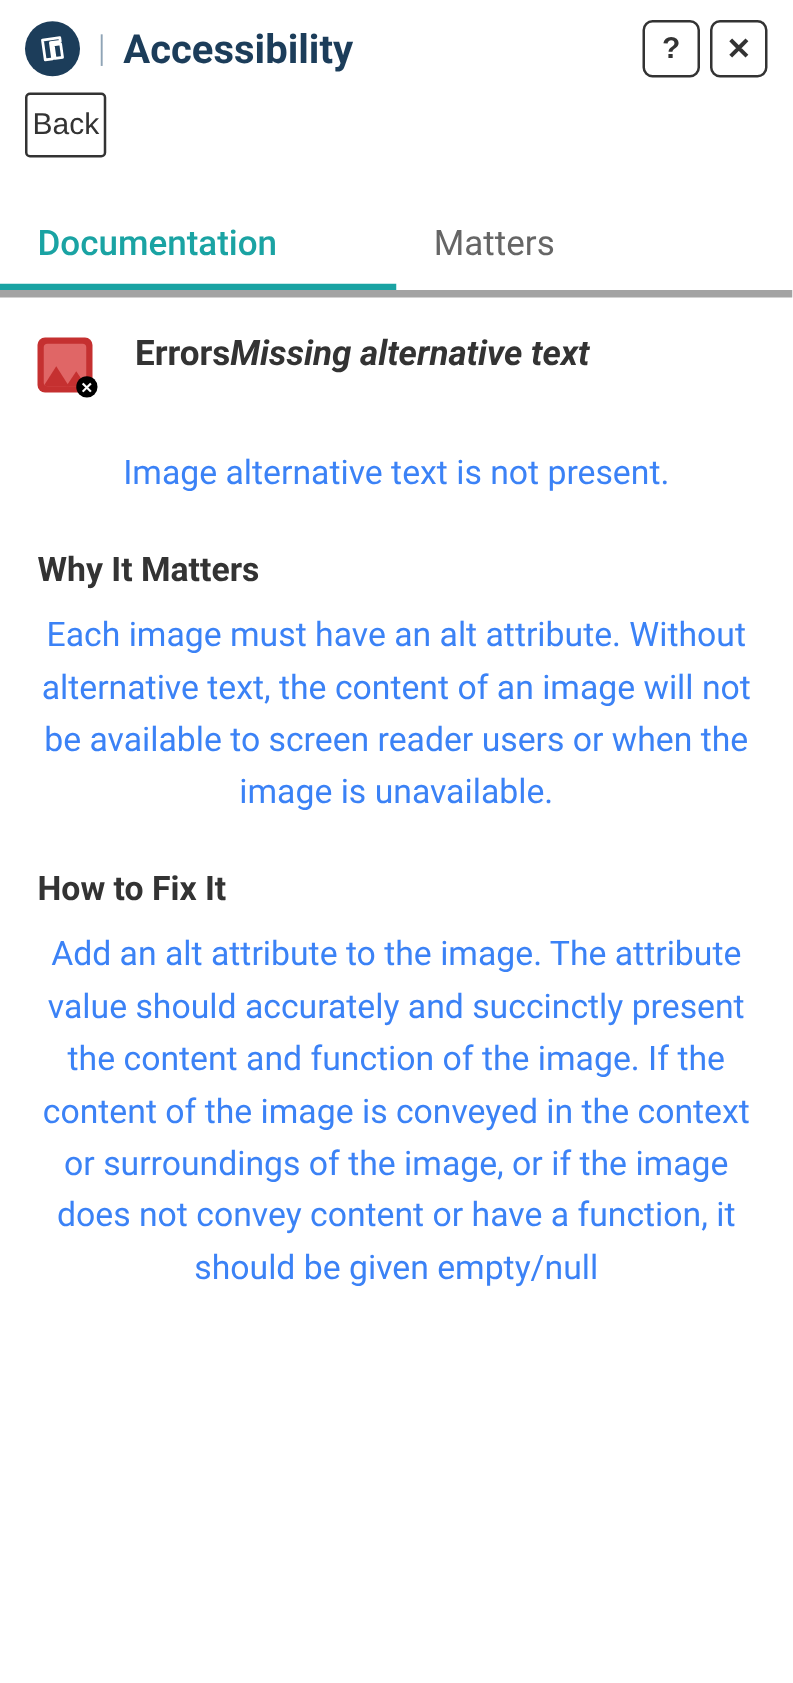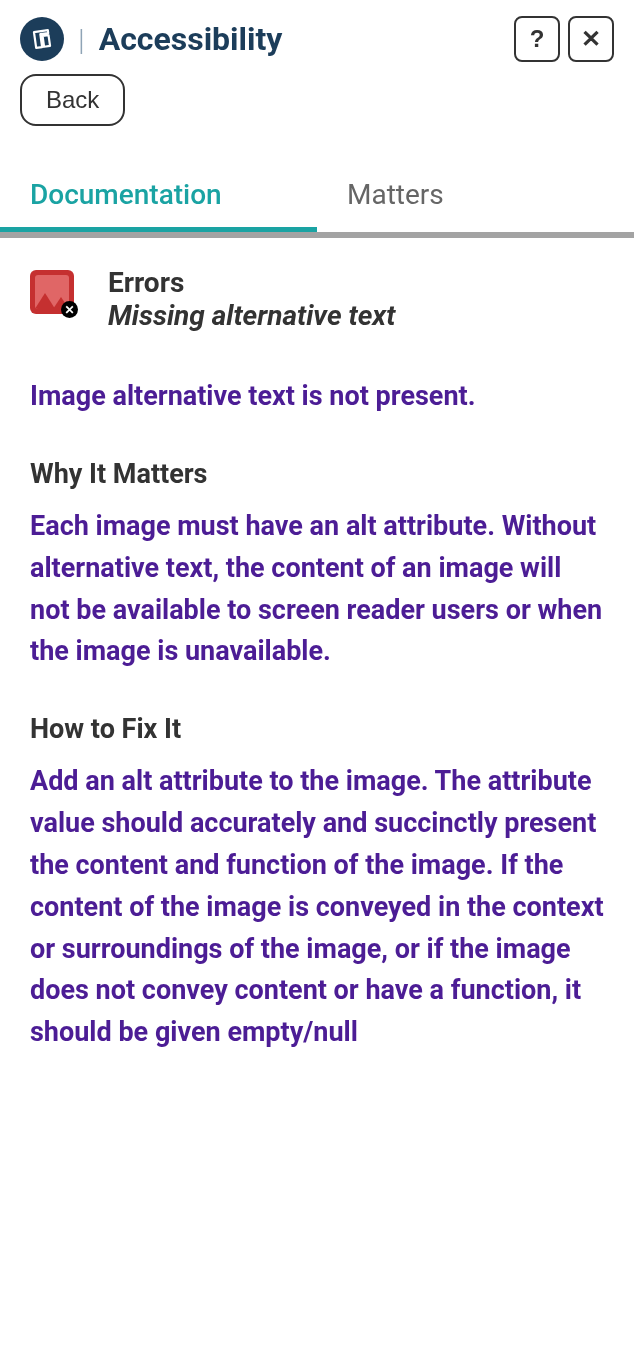--- a/index.html
+++ b/index.html
@@ -63,23 +63,23 @@
       font-size: 24px;
       font-weight: 700;
       cursor: pointer;
       color: #333333;
     }
     .back-row {
       padding: 0 20px 14px 20px;
     }
     .back-button {
       border: 2px solid #333333;
-      border-radius: 16px;
+      border-radius: 4px;
       background: #ffffff;
-      padding: 10px 24px;
+      padding: 10px 4px;
       font-size: 24px;
       cursor: pointer;
       color: #333333;
     }
     .tabs {
       display: flex;
       border-bottom: 6px solid #a3a3a3;
       margin-top: 28px;
     }
     .tab {
@@ -148,45 +148,46 @@
       display:flex;
       align-items:center;
       justify-content:center;
       color:#fff;
       font-size:12px;
       font-weight:700;
       line-height:1;
     }
     .error-titles {
       display: flex;
-      flex-direction: column;
+      flex-direction: row;
     }
     .error-category {
       font-size: 28px;
       font-weight: 700;
       color: #333333;
     }
     .error-name {
       font-size: 28px;
       font-weight: 700;
       color: #333333;
       font-style: italic;
     }
     .section-heading {
       font-size: 27px;
       font-weight: 700;
       color: #333333;
       margin-bottom: 16px;
     }
     .section-body {
       font-size: 27px;
-      font-weight: 700;
-      color: #4c1d95;
+      font-weight: 400;
+      color: #3b82f6;
       line-height: 1.55;
       margin-bottom: 40px;
+      text-align: center;
     }
   </style>
 </head>
 <body>
 
 <div class="header">
   <div class="header-left">
     <div class="logo-circle">
       <svg width="26" height="26" viewBox="0 0 26 26">
         <path d="M6 5 L20 5 L20 8 L12 8 L12 21 L6 21 Z M14 10 L20 10 L20 21 L14 21 Z" fill="none" stroke="#ffffff" stroke-width="2.2" stroke-linejoin="round" transform="rotate(-8 13 13)"></path>

